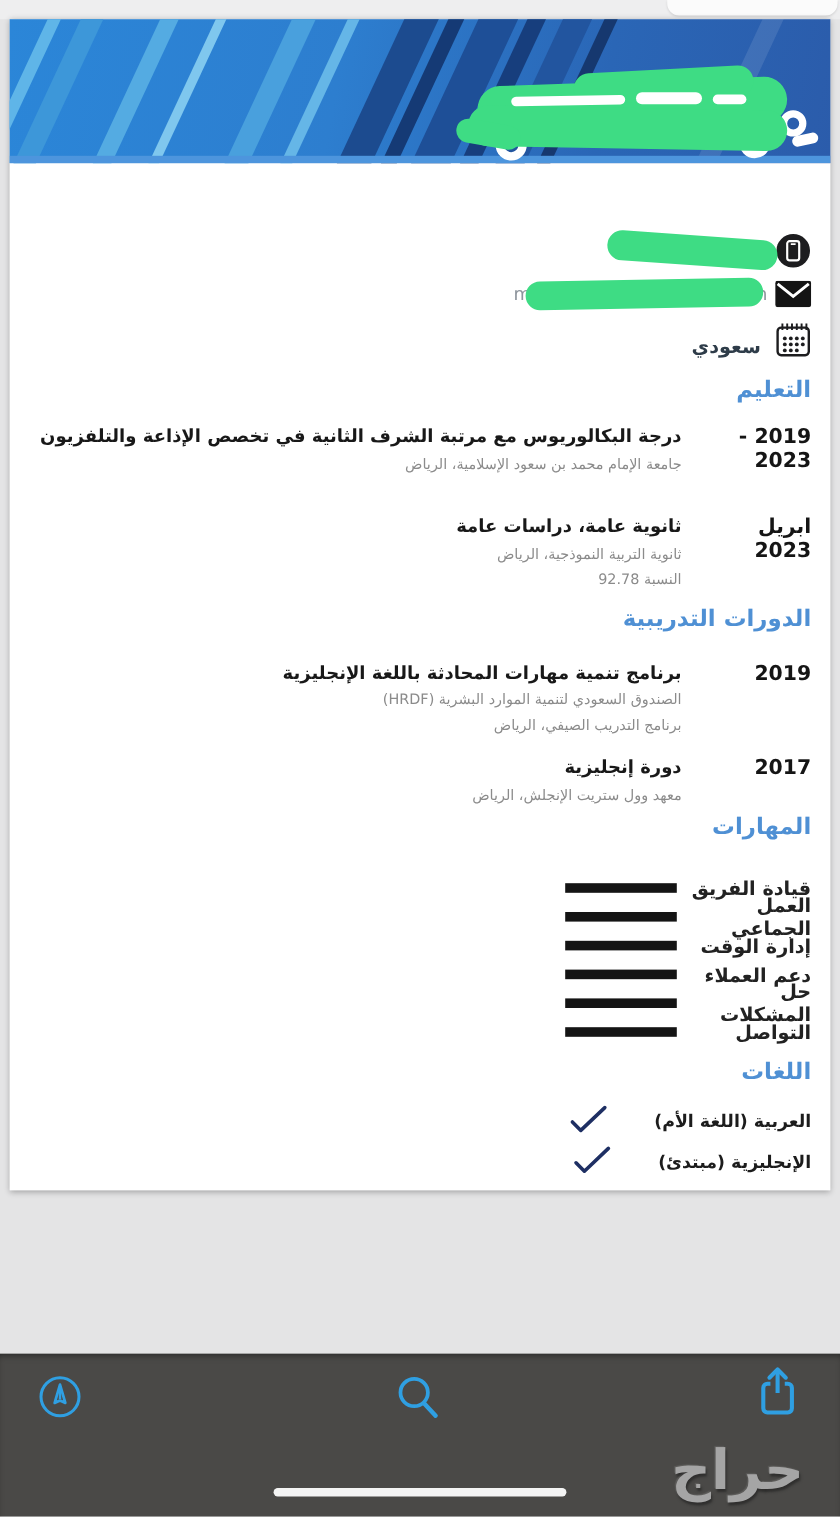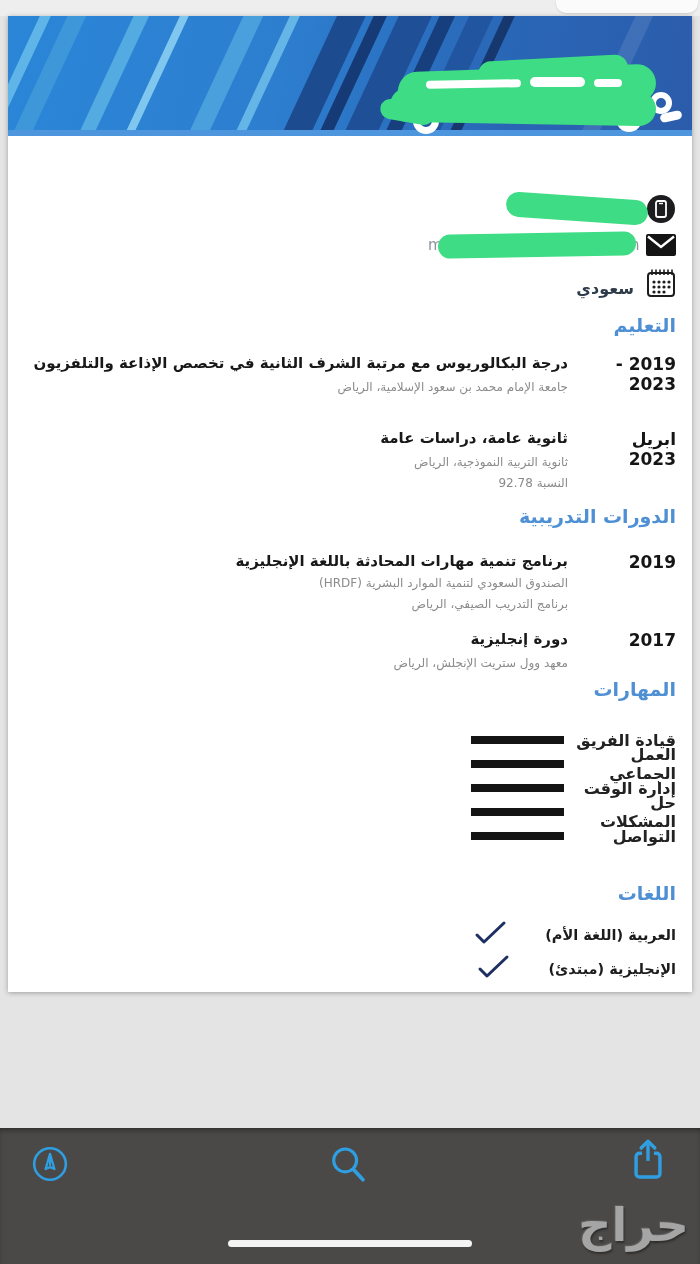--- a/index.html
+++ b/index.html
@@ -76,21 +76,21 @@
   .lang-label{font-size:14.5px;font-weight:bold;color:#1c1c1c;}
   
   .toolbar{position:absolute;left:0;top:1128px;width:700px;height:136px;background:#4a4947;
            box-shadow:inset 0 4px 6px -3px rgba(0,0,0,.5);}
   .tb-btn{position:absolute;width:44px;height:44px;display:flex;align-items:center;justify-content:center;
           background:none;border:none;padding:0;cursor:pointer;}
   .tb-markup{left:28px;top:14px;}
   .tb-search{left:326px;top:14px;}
   .tb-share{left:626px;top:10px;}
   .home-ind{position:absolute;left:228px;top:112px;width:244px;height:7px;border-radius:4px;background:#f4f4f4;}
-  .watermark{position:absolute;right:11px;top:70px;font-size:46px;font-weight:bold;color:#a5a5a5;
+  .watermark{position:absolute;right:30px;top:70px;font-size:46px;font-weight:bold;color:#a5a5a5;
              letter-spacing:-1px;text-shadow:1px 2px 2px rgba(25,25,25,.55),-1px -1px 1px rgba(255,255,255,.12);
              direction:rtl;margin-left:35px;}
 </style>
 </head>
 <body>
 
 <div class="screen">
 
   <div class="top-strip">
     <div class="top-pill"></div>
@@ -230,20 +230,24 @@
       </div>
       <div class="skill-row">
         <span class="skill-label">العمل الجماعي</span>
         <span class="skill-bar"><span class="skill-fill" style="width: 85%;"></span></span>
       </div>
       <div class="skill-row">
         <span class="skill-label">إدارة الوقت</span>
         <span class="skill-bar"><span class="skill-fill" style="width: 85%;"></span></span>
       </div>
       <div class="skill-row">
+        <span class="skill-label">دعم العملاء</span>
+        <span class="skill-bar"><span class="skill-fill" style="width: 50%;"></span></span>
+      </div>
+      <div class="skill-row">
         <span class="skill-label">حل المشكلات</span>
         <span class="skill-bar"><span class="skill-fill" style="width: 85%;"></span></span>
       </div>
       <div class="skill-row">
         <span class="skill-label">التواصل</span>
         <span class="skill-bar"><span class="skill-fill" style="width: 100%;"></span></span>
       </div>
     </div>
 
     <div class="abs" style="top:866px;">

